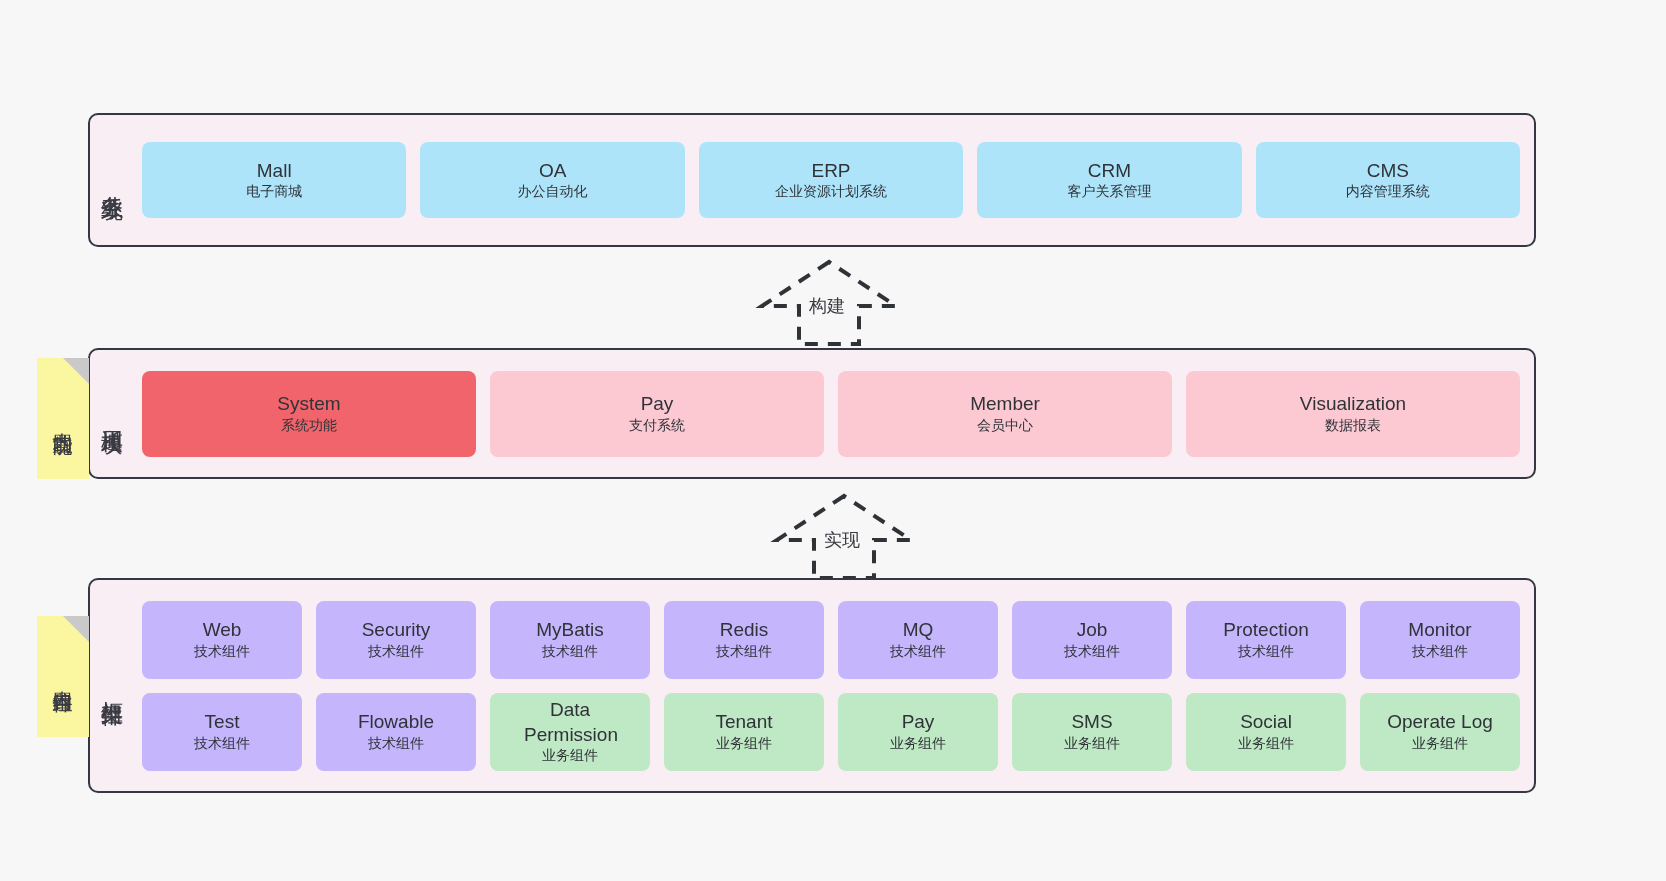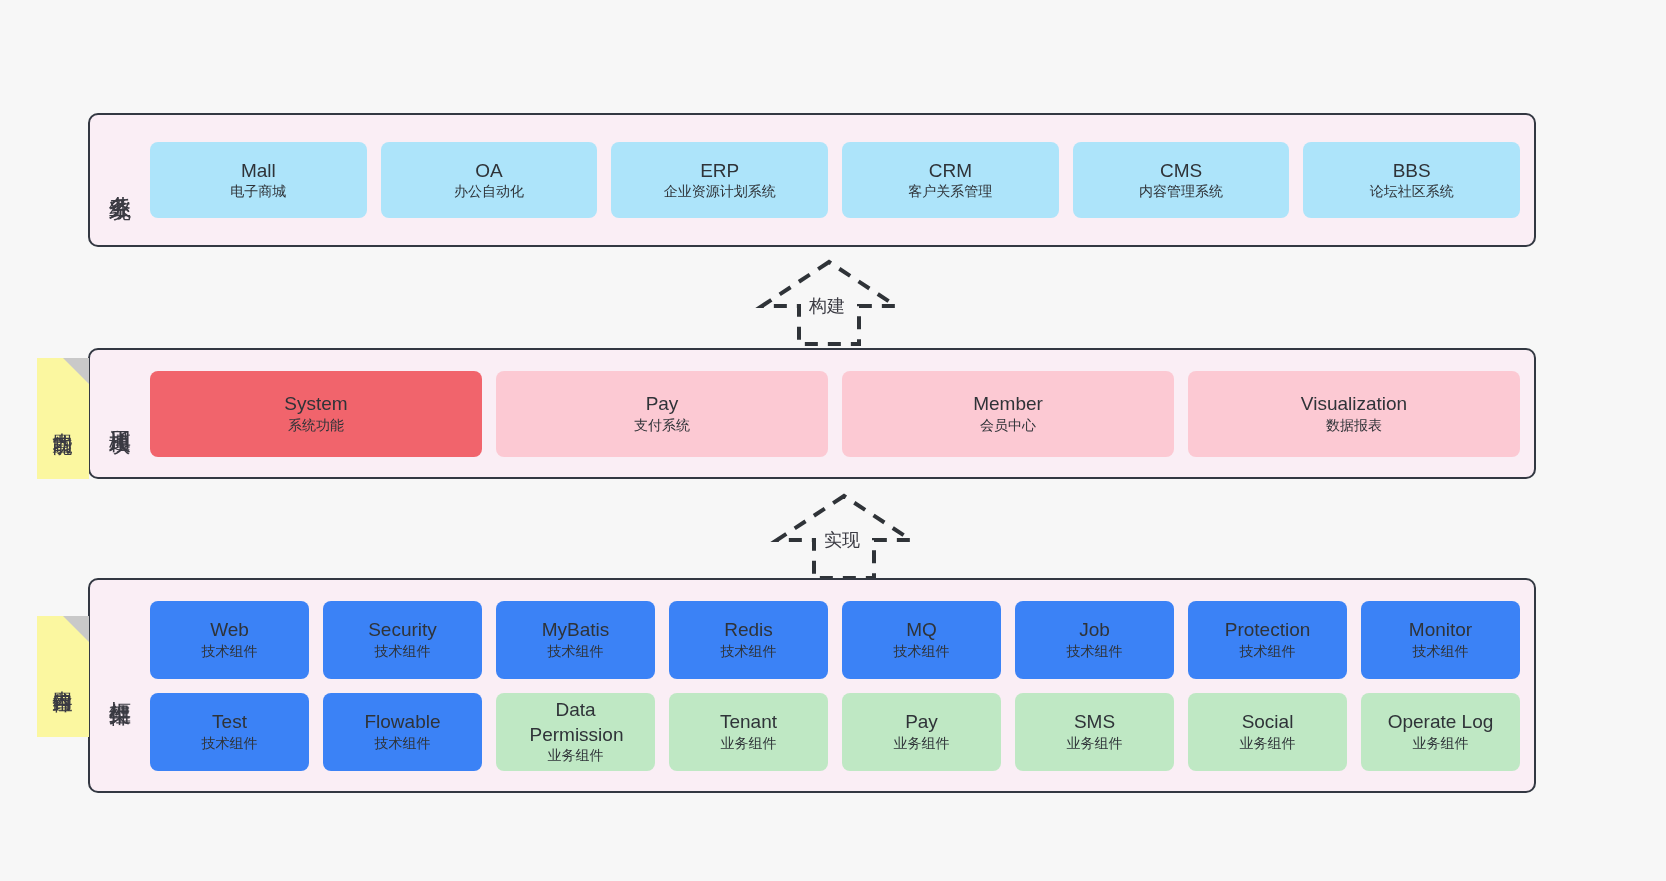--- a/index.html
+++ b/index.html
@@ -14,21 +14,20 @@
 
   
   .layer{
     position:absolute;
     background:#faeef5;
     border:2px solid #333842;
     border-radius:10px;
     box-sizing:border-box;
     display:flex;
     align-items:stretch;
-    padding-left:8px;
   }
   .layer-title{
     width:44px;
     flex:0 0 44px;
     display:flex;
     align-items:center;
     justify-content:center;
     font-size:22px;
     color:#3a3a42;
     letter-spacing:1px;
@@ -73,21 +72,21 @@
     padding:6px 4px;
   }
   .card .en{font-size:19px;}
   .card .cn{font-size:14px;}
 
   .biz .card{height:76px;background:#ade4fa;}
   .mod .card{height:86px;}
   .mod .card.strong{background:#f1646c;text-align:center;}
   .mod .card.soft{background:#fcc9d3;}
   .fw .card{height:78px;}
-  .fw .card.tech{background:#3b82f6;}
+  .fw .card.tech{background:#c4b5fd;}
   .fw .card.biz2{background:#bfe8c4;}
 
   
   .note{
     position:absolute;
     background:#fbf7a0;
     display:flex;
     align-items:center;
     justify-content:center;
     font-size:20px;
@@ -142,24 +141,20 @@
         <span class="cn">企业资源计划系统</span>
       </div>
       <div class="card">
         <span class="en">CRM</span>
         <span class="cn">客户关系管理</span>
       </div>
       <div class="card">
         <span class="en">CMS</span>
         <span class="cn">内容管理系统</span>
       </div>
-      <div class="card">
-        <span class="en">BBS</span>
-        <span class="cn">论坛社区系统</span>
-      </div>
 
     </div>
   </div>
 
   <div class="arrow" style="left:754px;top:258px;width:150px;height:90px;">
     <svg width="150" height="90" viewBox="0 0 150 90">
       <path d="M75 4 L8 48 L45 48 L45 86 L105 86 L105 48 L142 48 Z" fill="none" stroke="#2f3338" stroke-width="4" stroke-dasharray="13,10" stroke-linecap="butt"></path>
     </svg>
     <span class="alabel" style="left:52px;top:36px;font-family:Liberation Mono, monospace;">构建</span>
   </div>

